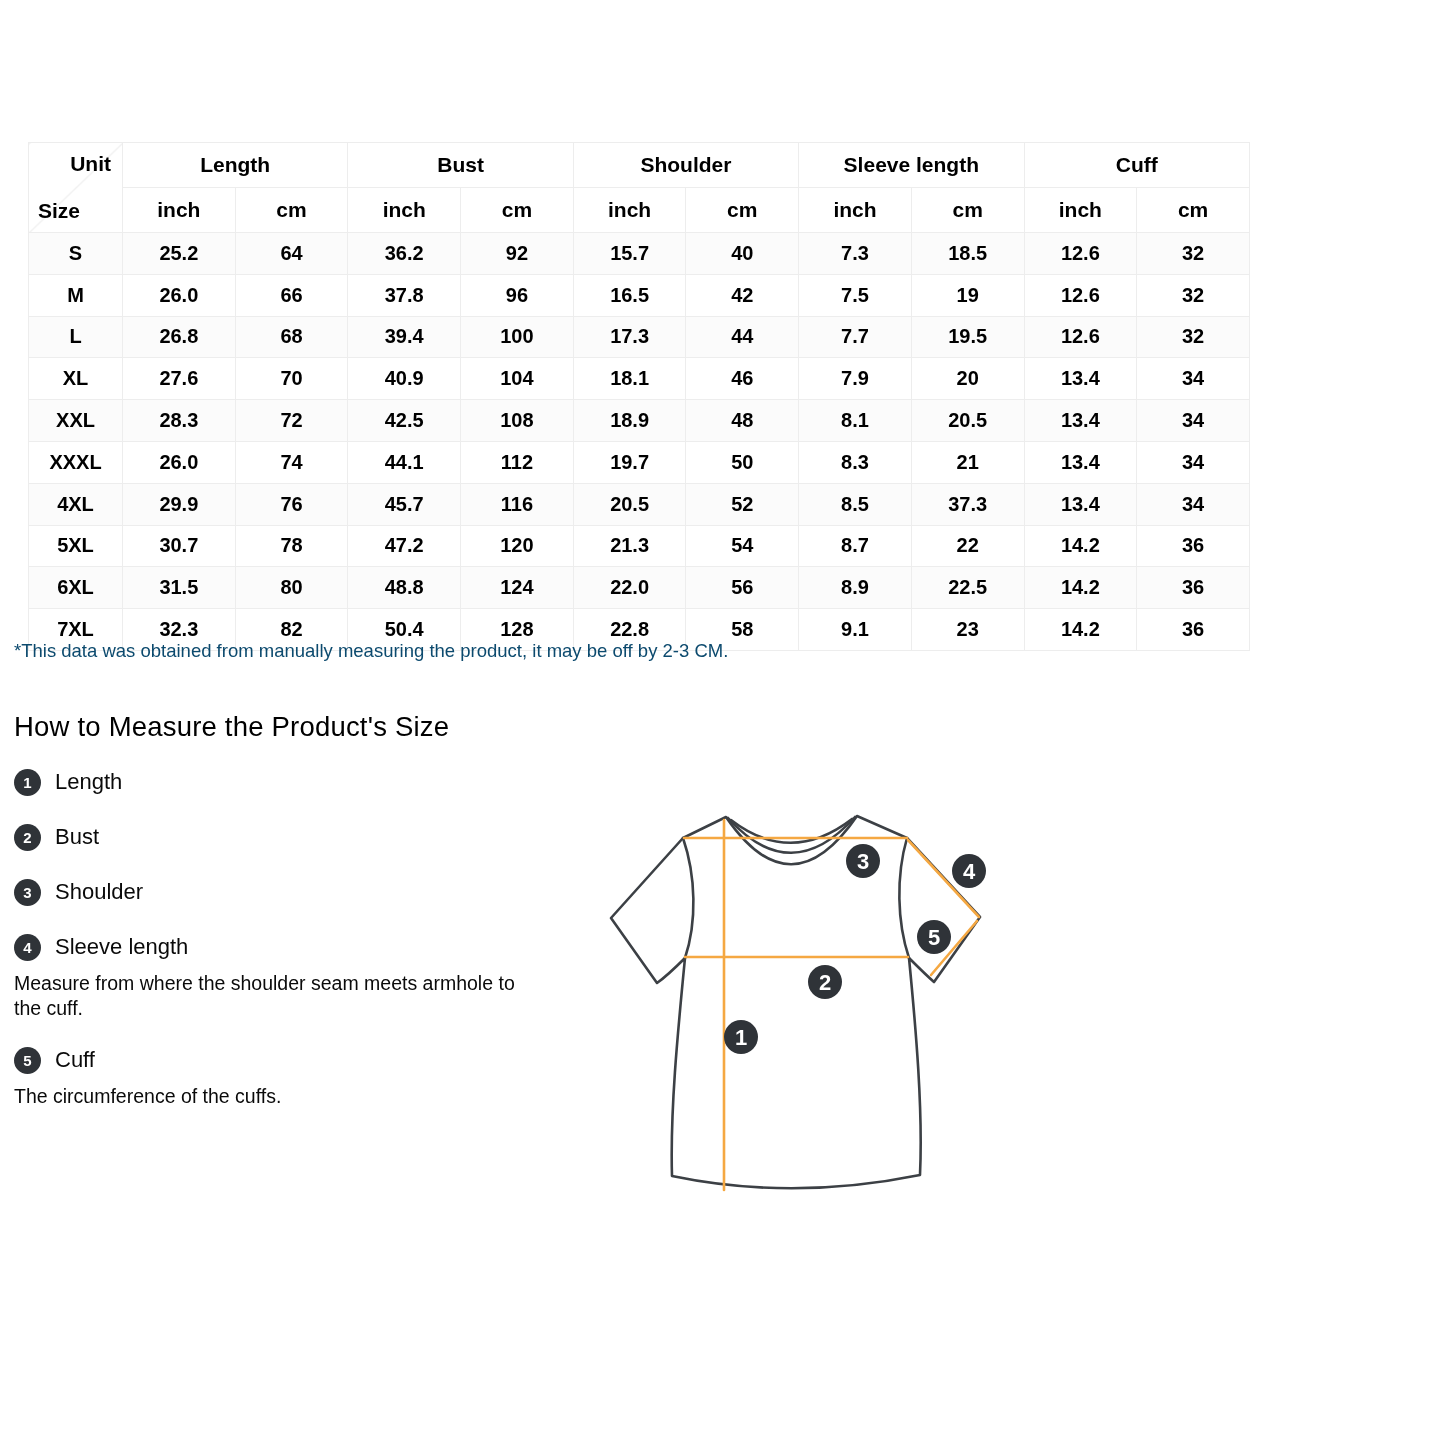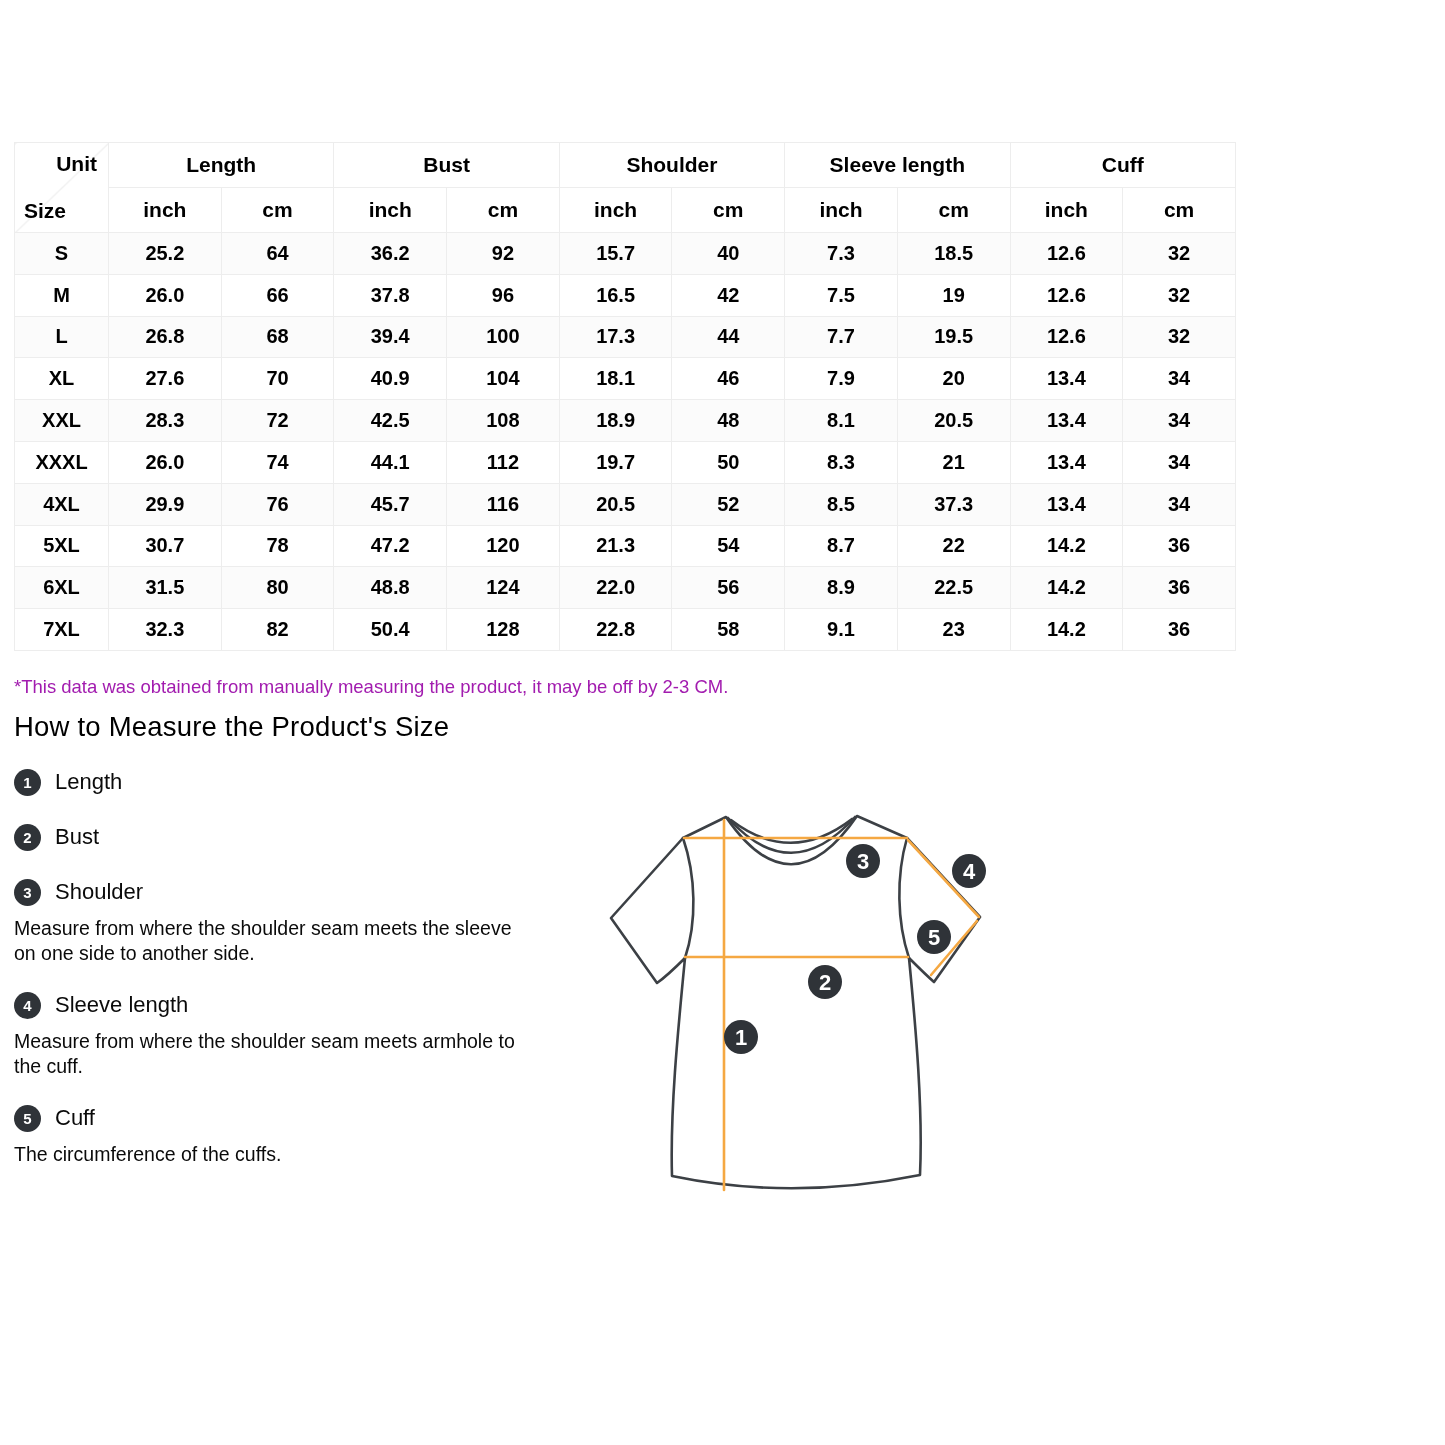--- a/index.html
+++ b/index.html
@@ -6,21 +6,21 @@
   html, body { background: #ffffff; }
   body {
     width: 1445px; height: 1445px;
     position: relative;
     font-family: "Liberation Sans", sans-serif;
     color: #111;
     overflow: hidden;
   }
 
   
-  .table-wrap { position: absolute; left: 14px; top: 142px; width: 1222px; }
+  .table-wrap { position: absolute; left: 28px; top: 142px; width: 1222px; }
   table.size-chart {
     width: 100%;
     border-collapse: collapse;
     table-layout: fixed;
   }
   table.size-chart col.c-size { width: 94px; }
   table.size-chart th, table.size-chart td {
     border: 1px solid #ededed;
     text-align: center;
     vertical-align: middle;
@@ -39,22 +39,22 @@
     background:
       linear-gradient(to bottom right,
         transparent calc(50% - 0.8px), #e6e6e6 50%, transparent calc(50% + 0.8px));
     font-size: 20px;
   }
   .corner-top { position: absolute; top: 9px; right: 11px; }
   .corner-bottom { position: absolute; bottom: 9px; left: 9px; }
 
   
   .footnote {
-    position: absolute; left: 14px; top: 676px;
-    font-size: 18.5px; color: #a21caf; font-weight: 400;
+    position: absolute; left: 14px; top: 640px;
+    font-size: 18.5px; color: #0c4a6e; font-weight: 400;
   }
 
   
   .howto-heading {
     position: absolute; left: 14px; top: 711px;
     font-size: 27.5px; color: #000000; font-weight: 400;
     letter-spacing: 0.2px;
   }
   .measure-list { position: absolute; left: 14px; top: 766px; width: 520px; }
   .measure-item { margin-bottom: 23px; }
@@ -281,21 +281,20 @@
       <div class="mi-title">
         <span class="mi-badge">2</span>
         <span class="mi-label">Bust</span>
       </div>
     </div>
     <div class="measure-item">
       <div class="mi-title">
         <span class="mi-badge">3</span>
         <span class="mi-label">Shoulder</span>
       </div>
-      <p class="mi-desc">Measure from where the shoulder seam meets the sleeve on one side to another side.</p>
     </div>
     <div class="measure-item">
       <div class="mi-title">
         <span class="mi-badge">4</span>
         <span class="mi-label">Sleeve length</span>
       </div>
       <p class="mi-desc">Measure from where the shoulder seam meets armhole to the cuff.</p>
     </div>
     <div class="measure-item">
       <div class="mi-title">

